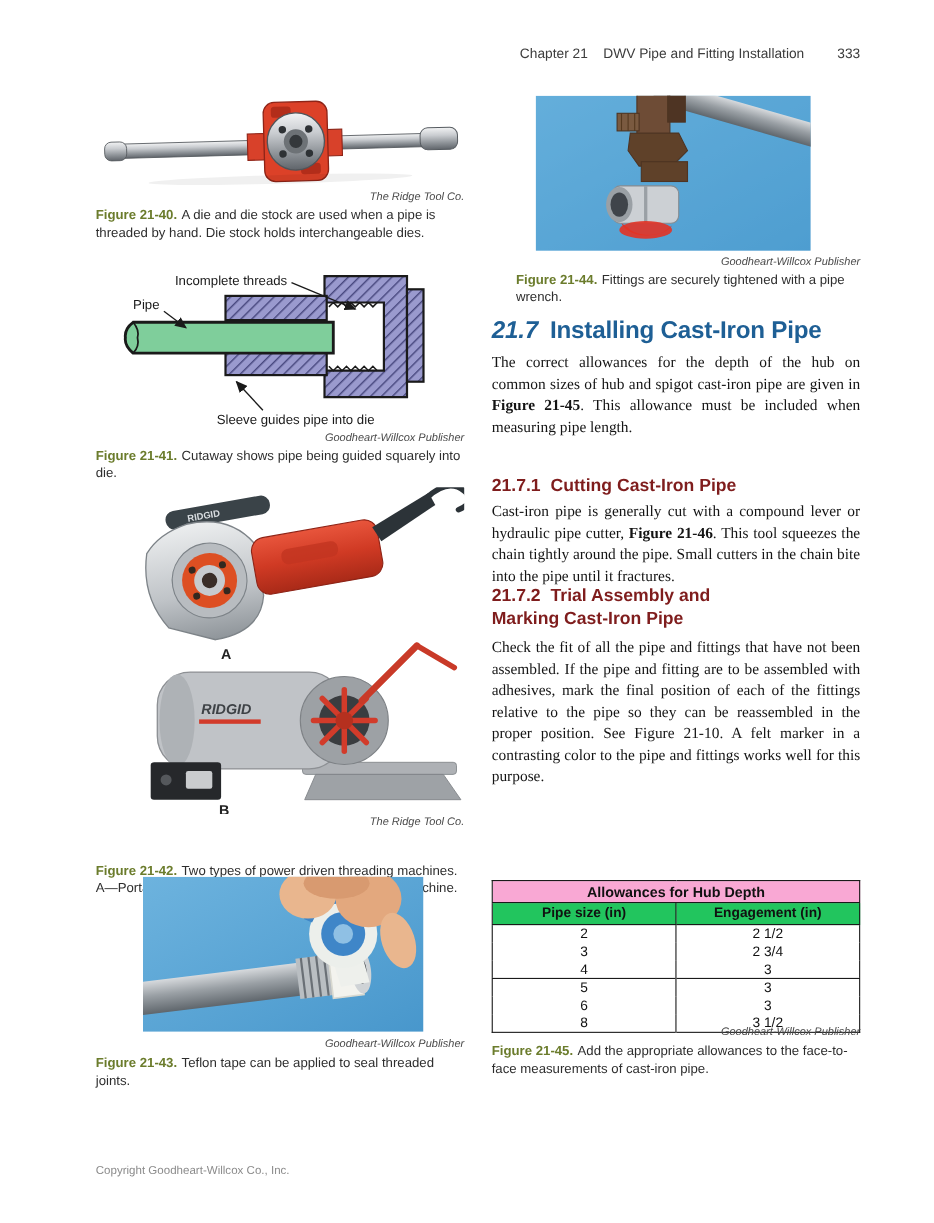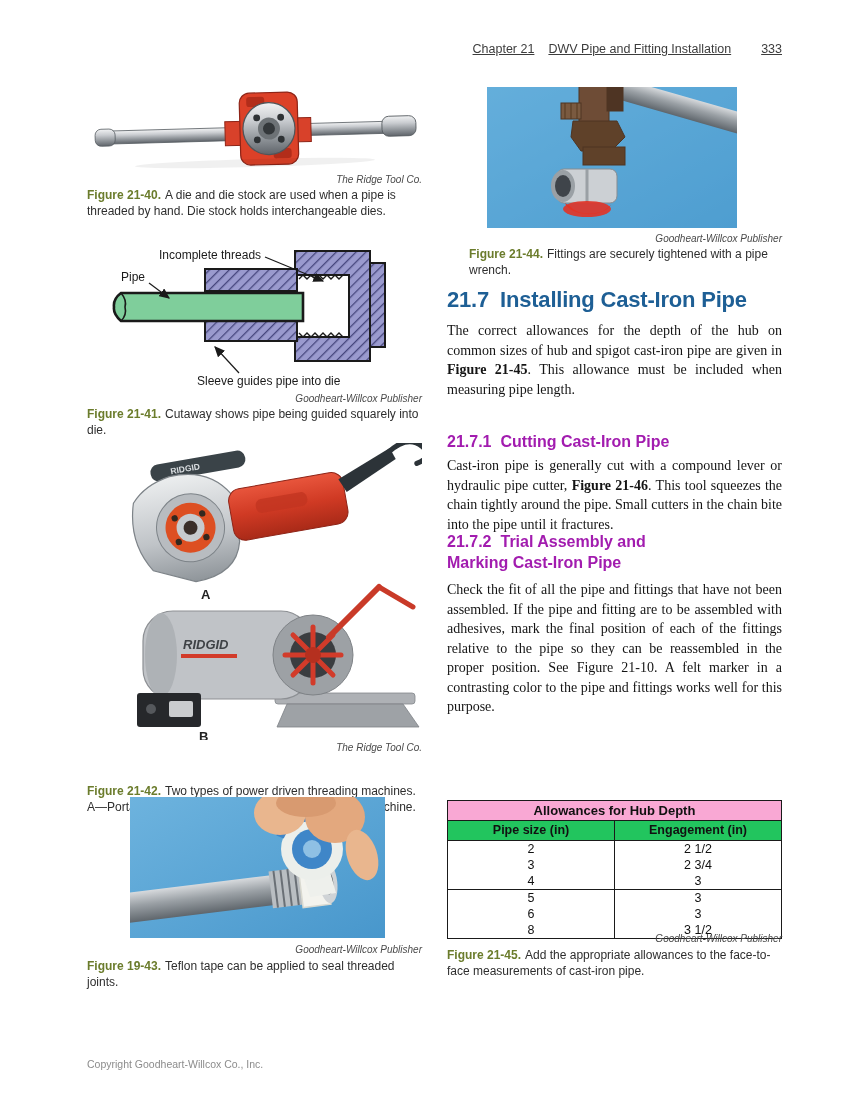--- a/index.html
+++ b/index.html
@@ -12,43 +12,43 @@
   .runhead .sp2{margin-right:30px;}
   
   .credit{font-style:italic;font-size:10px;color:#4a4a4a;text-align:right;width:335px;}
   .caption{font-size:12px;line-height:15.5px;color:#2e2e2e;width:335px;}
   .cap-label{font-weight:bold;color:#6b7c2c;margin-right:4px;}
   
   .bodypara{font-family:"Liberation Serif",serif;font-size:14px;line-height:19.5px;
             color:#141414;text-align:justify;width:335px;}
   .bodypara b{font-weight:bold;}
   h2.sec{margin:0;font-size:22px;font-weight:bold;color:#1e5f95;letter-spacing:-0.2px;}
-  h2.sec .num{margin-right:11px;}
-  h3.subsec{margin:0;font-size:16px;line-height:21px;font-weight:bold;color:#a21caf;}
+  h2.sec .num{margin-right:11px;font-style:italic;}
+  h3.subsec{margin:0;font-size:16px;line-height:21px;font-weight:bold;color:#7f1d1d;}
   h3.subsec .num{margin-right:9px;}
   
   table.hub{border-collapse:collapse;width:335px;font-size:12.5px;color:#111;
             border:1.6px solid #1a1a1a;}
   table.hub td,table.hub th{text-align:center;padding:0;line-height:16px;}
   .hub .titlerow th{background:#f9a8d4;font-size:13px;font-weight:bold;
             border-bottom:1.6px solid #1a1a1a;line-height:19px;}
   .hub .headrow th{background:#22c55e;font-weight:bold;line-height:19px;
             border-bottom:1.6px solid #1a1a1a;}
   .hub th+th,.hub td+td{border-left:1.6px solid #1a1a1a;}
   .hub tr.group-start td{border-top:1.6px solid #1a1a1a;}
   .footer{font-size:10.5px;color:#8c8c8c;}
   .figlabel{font-weight:bold;font-size:13px;color:#222;}
   svg text{font-family:"Liberation Sans",sans-serif;}
 </style>
 </head>
 <body>
 
 <div id="page">
 
-  <div class="abs runhead" style="left:442px;top:42px;text-decoration:underline;">
+  <div class="abs runhead" style="left:442px;top:42px;">
     <span class="sp1">Chapter 21</span><span class="sp2">DWV Pipe and Fitting Installation</span><span>333</span>
   </div>
 
   <svg class="abs" style="left:87px;top:85px;" width="335" height="86" viewBox="0 0 335 86">
     <defs>
       <linearGradient id="chrome" x1="0" y1="0" x2="0" y2="1">
         <stop offset="0" stop-color="#f2f3f4"></stop>
           <stop offset="0.35" stop-color="#c9ccd0"></stop>
         <stop offset="0.7" stop-color="#8e9398"></stop>
           <stop offset="1" stop-color="#5f646a"></stop>
@@ -209,21 +209,21 @@
     <circle cx="182" cy="52" r="20" fill="#3f86c8"></circle>
     <circle cx="182" cy="52" r="9" fill="#8fc0e4"></circle>
     <path d="M150,40 a32,32 0 0 1 40,-18" fill="none" stroke="#3f86c8" stroke-width="8"></path>
     <ellipse cx="150" cy="16" rx="26" ry="22" fill="#e9b68e"></ellipse>
     <ellipse cx="205" cy="20" rx="30" ry="26" fill="#e3a87e"></ellipse>
     <ellipse cx="232" cy="58" rx="15" ry="26" fill="#e9b68e" transform="rotate(-18 232 58)"></ellipse>
     <ellipse cx="176" cy="6" rx="30" ry="14" fill="#d89a70"></ellipse>
   </svg>
   <div class="abs credit" style="left:87px;top:944px;">Goodheart-Willcox Publisher</div>
   <div class="abs caption" style="left:87px;top:959px;">
-    <span class="cap-label">Figure 19-43.</span><span>Teflon tape can be applied to seal threaded joints.</span>
+    <span class="cap-label">Figure 21-43.</span><span>Teflon tape can be applied to seal threaded joints.</span>
   </div>
 
   <div class="abs footer" style="left:87px;top:1058px;">Copyright Goodheart-Willcox Co., Inc.</div>
 
   <svg class="abs" style="left:487px;top:87px;" width="250" height="141" viewBox="0 0 250 141">
     <rect width="250" height="141" fill="url(#bluebg)"></rect>
     <rect width="250" height="141" fill="#57a7d8" opacity="0.4"></rect>
     <g transform="rotate(16 240 30)">
       <rect x="104" y="22" width="160" height="21" fill="url(#pipegray)"></rect>
     </g>

